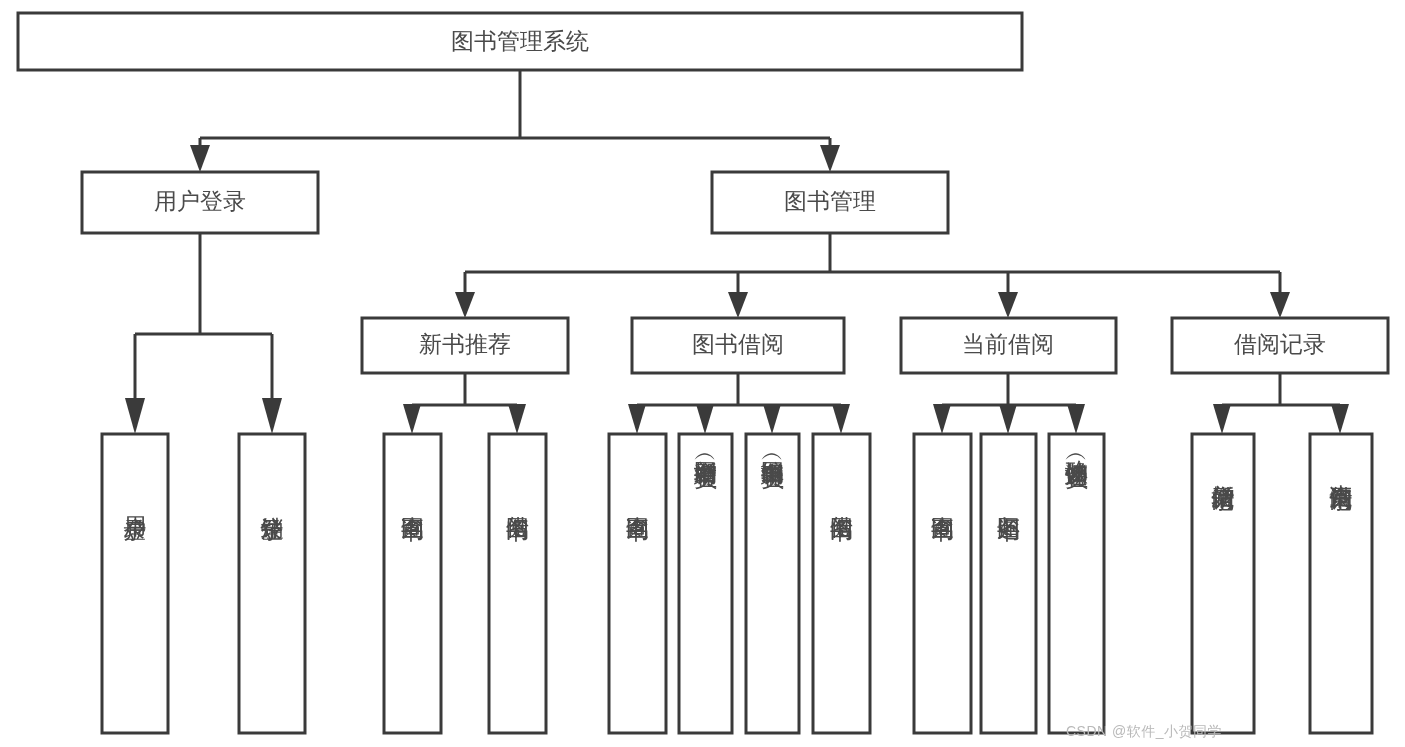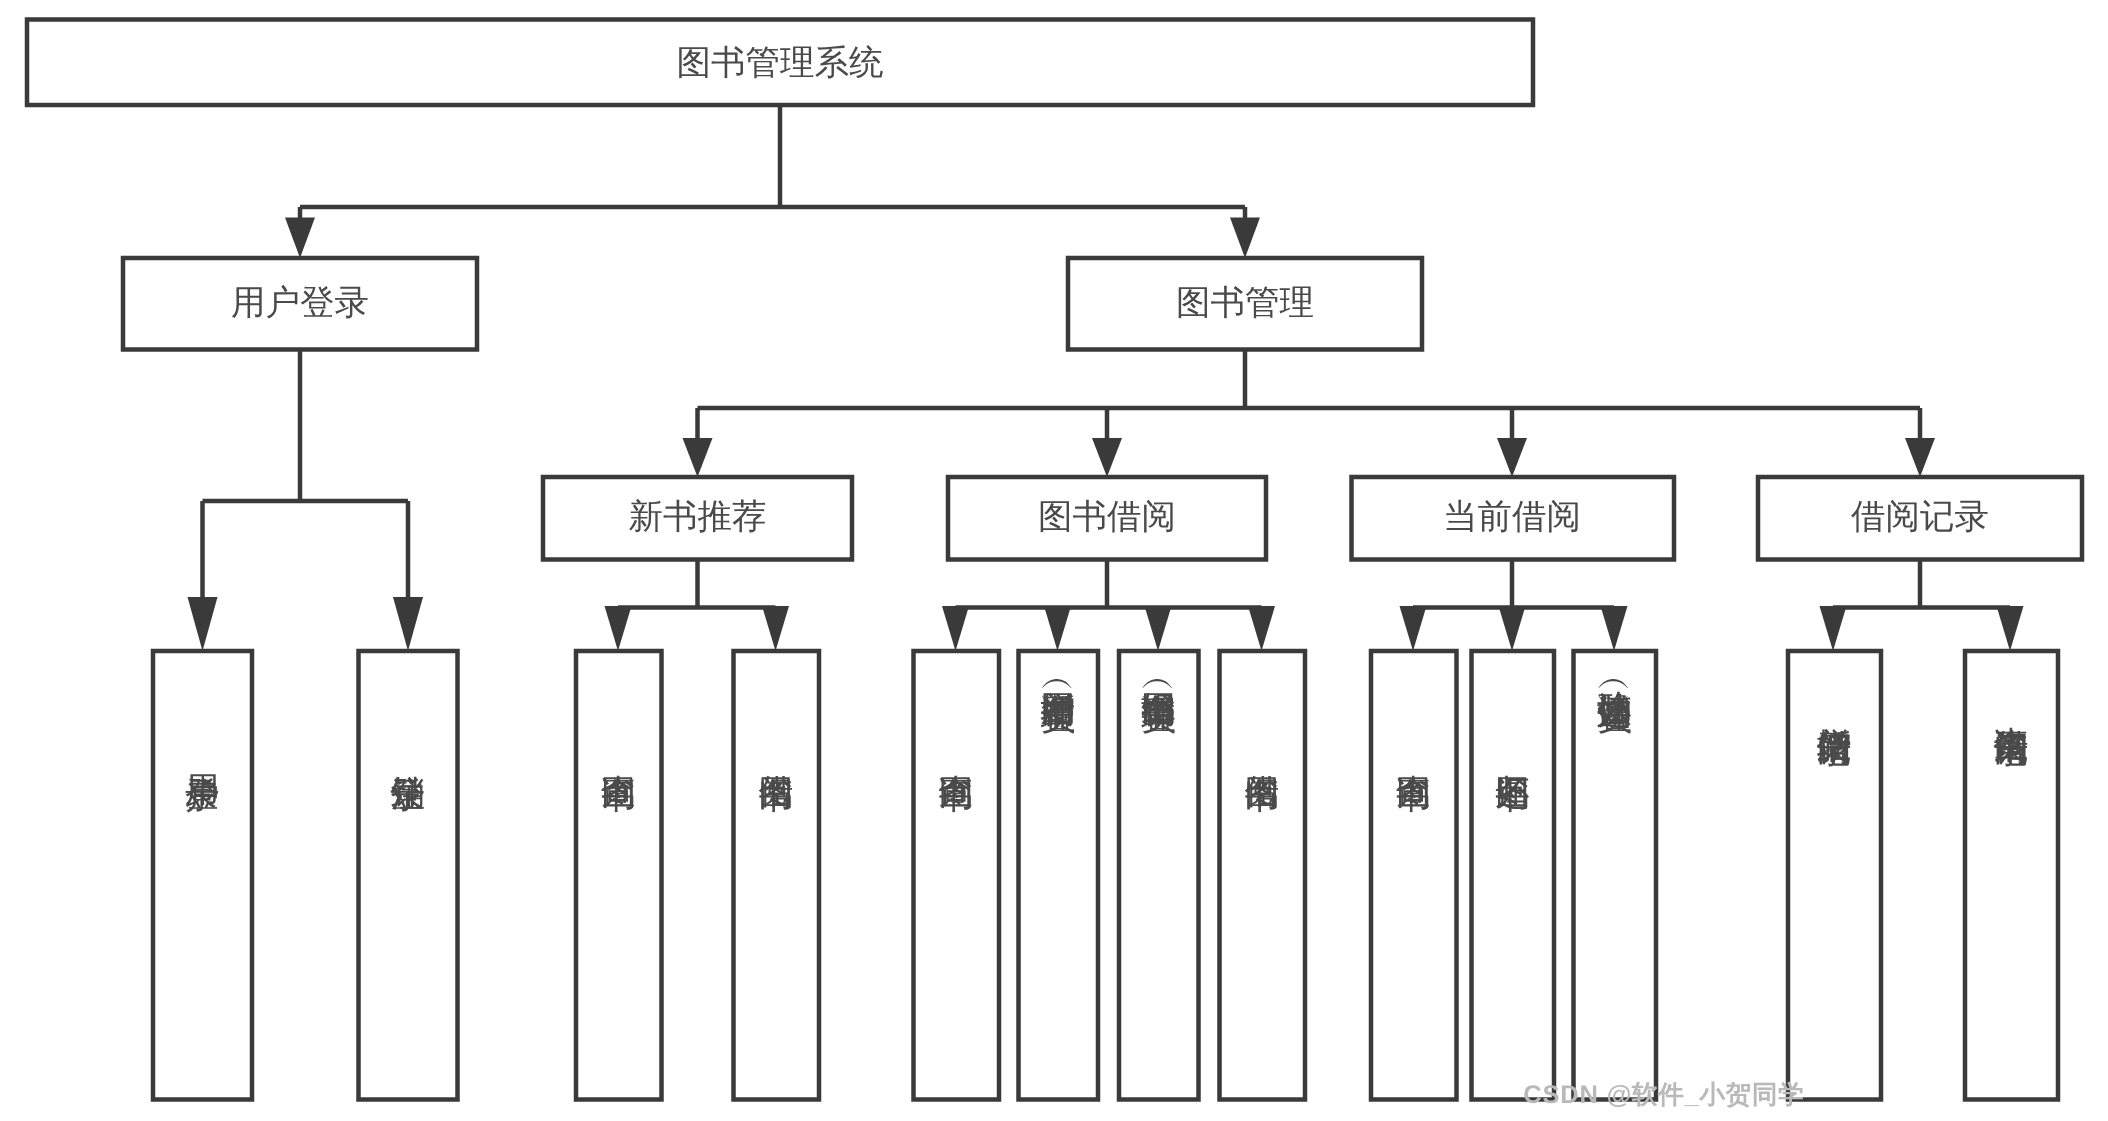--- a/index.html
+++ b/index.html
@@ -63,28 +63,27 @@
     pointer-events: none;
   }
   .vlabel-wrap {
     position: absolute;
     display: flex;
     align-items: flex-start;
     justify-content: center;
   }
   #watermark {
     position: absolute;
-    right: 23px;
+    right: 4px;
     bottom: 6px;
     color: #b9b9b9;
     font-family: "Liberation Sans", "DejaVu Sans", sans-serif;
-    font-size: 17px;
+    font-size: 14px;
     letter-spacing: 0.5px;
     user-select: none;
-    font-weight: bold;
   }
 </style>
 </head>
 <body>
 
 <div id="diagram-root">
 
   <svg id="tree-svg" viewBox="0 0 1405 747">
 
     <g>

